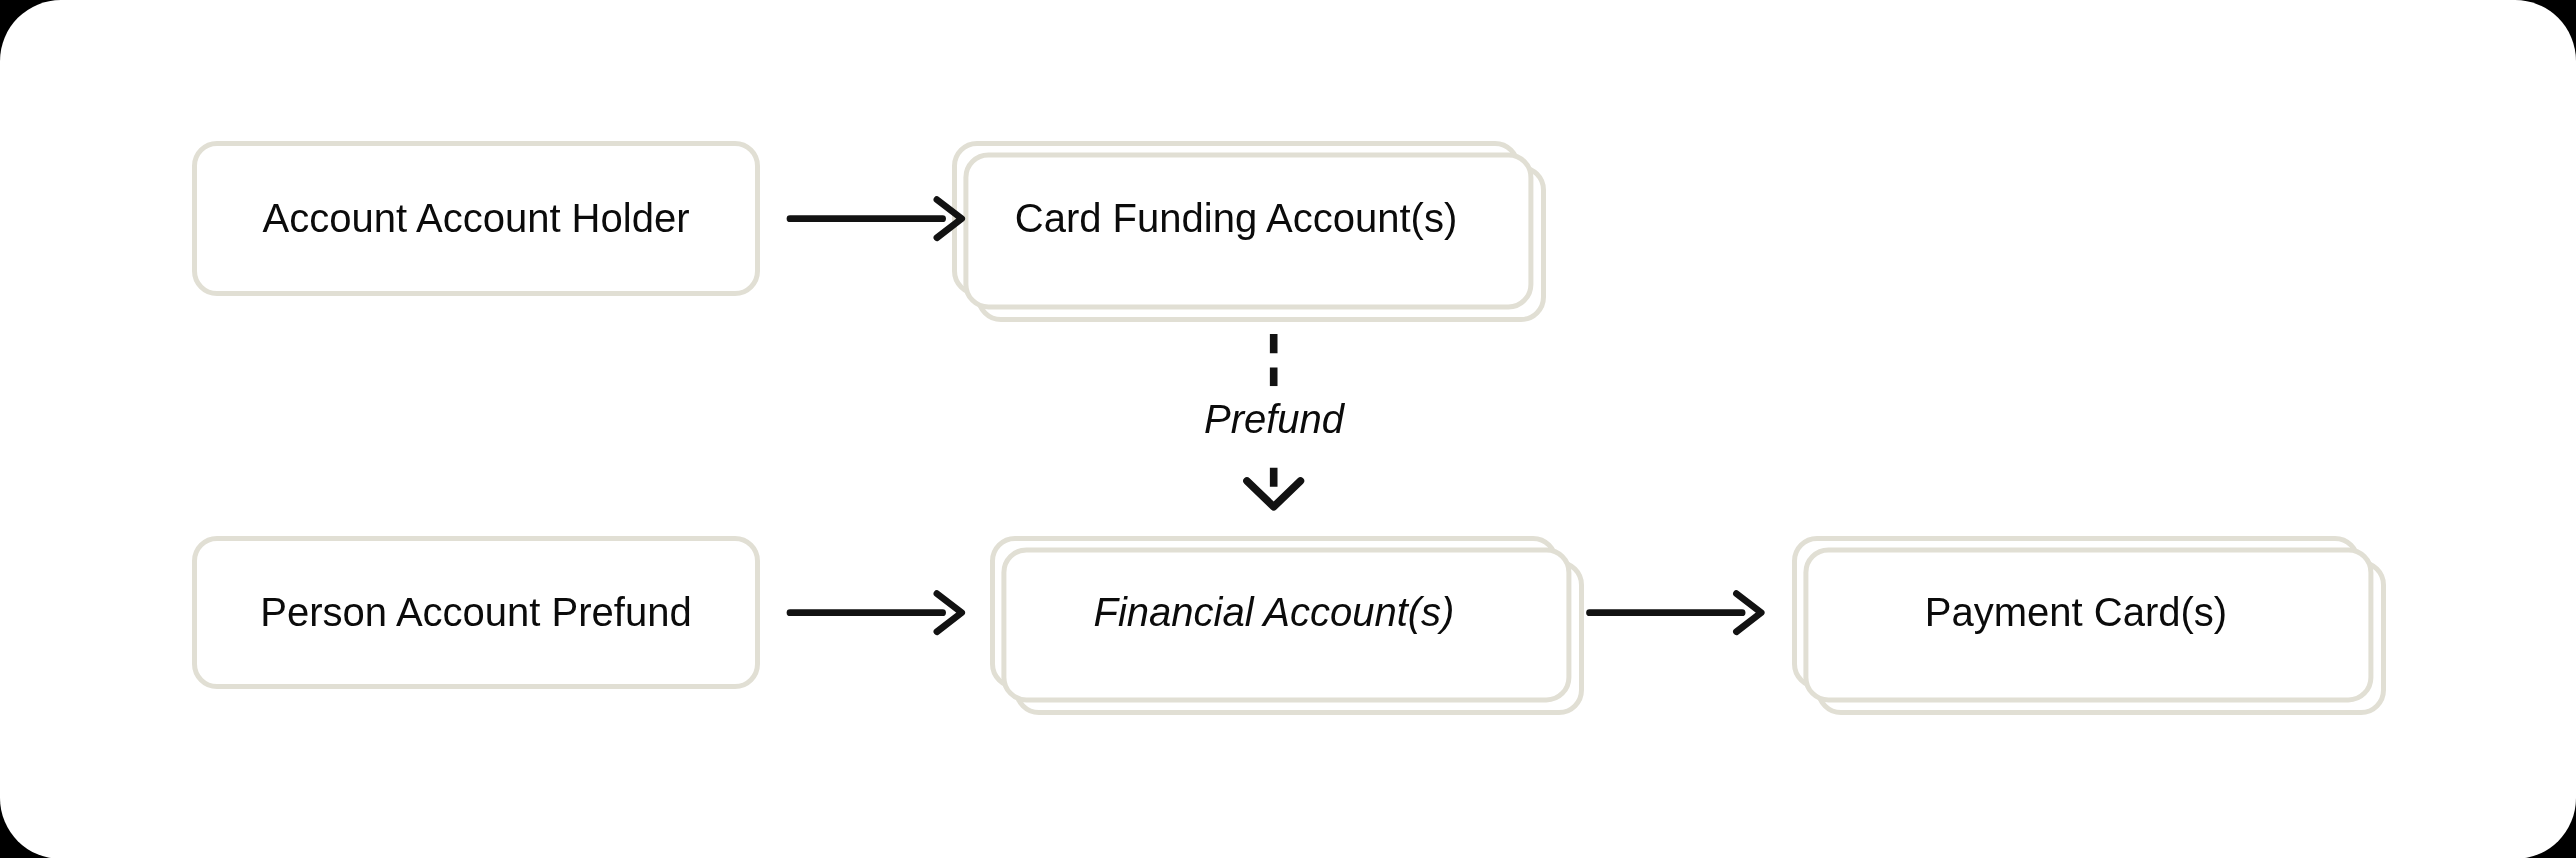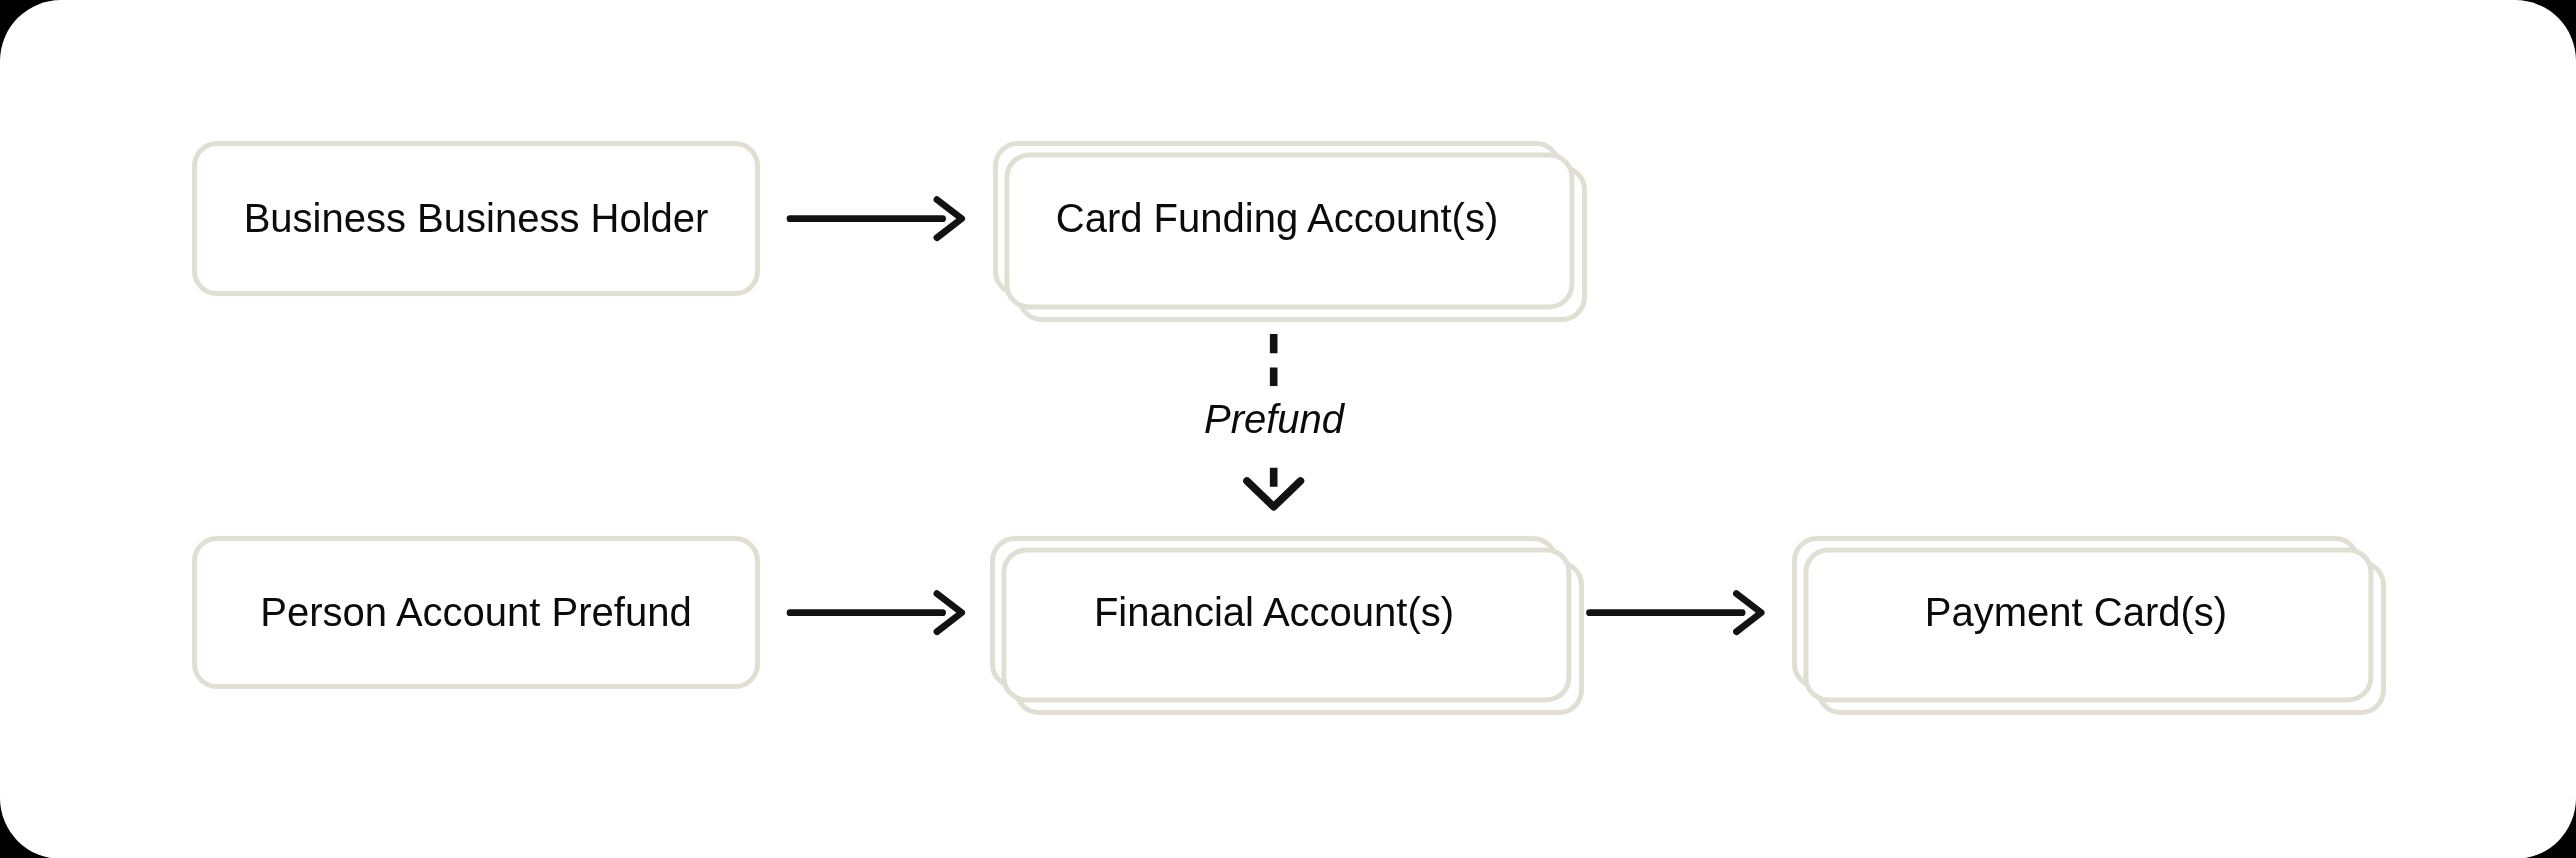--- a/index.html
+++ b/index.html
@@ -52,23 +52,23 @@
   }
   .node.stacked::before {
     transform: translate(12.4px, 12.4px);
     z-index: -1;
   }
   .node.stacked::after {
     transform: translate(25px, 25px);
     z-index: -2;
   }
   #node-business        { left: 192px;  top: 141px; width: 568px; height: 155px; }
-  #node-card-funding    { left: 993px; top: 141px; width: 568px; height: 155px; }
+  #node-card-funding    { left: 952px; top: 141px; width: 568px; height: 155px; }
   #node-person          { left: 192px;  top: 536px; width: 568px; height: 153px; }
-  #node-financial       { left: 990px; top: 536px; width: 568px; height: 153px; }
+  #node-financial       { left: 990px; top: 536px; width: 568px; height: 153px; font-style: italic; }
   #node-payment-cards   { left: 1792px; top: 536px; width: 568px; height: 153px; align-items: center; }
   .edges-layer {
     position: absolute;
     inset: 0;
     z-index: 2;
     pointer-events: none;
   }
   .edge-label {
     position: absolute;
     left: 1274px;
@@ -82,21 +82,21 @@
     white-space: nowrap;
     font-style: italic;
   }
 </style>
 </head>
 <body>
 
 <div class="surface"></div>
 
 <div class="node" id="node-business">
-  <span class="node-label">Business Business Holder</span>
+  <span class="node-label">Account Account Holder</span>
 </div>
 
 <div class="node stacked" id="node-card-funding">
   <span class="node-label">Card Funding Account(s)</span>
 </div>
 
 <div class="node" id="node-person">
   <span class="node-label">Person Account Prefund</span>
 </div>
 

